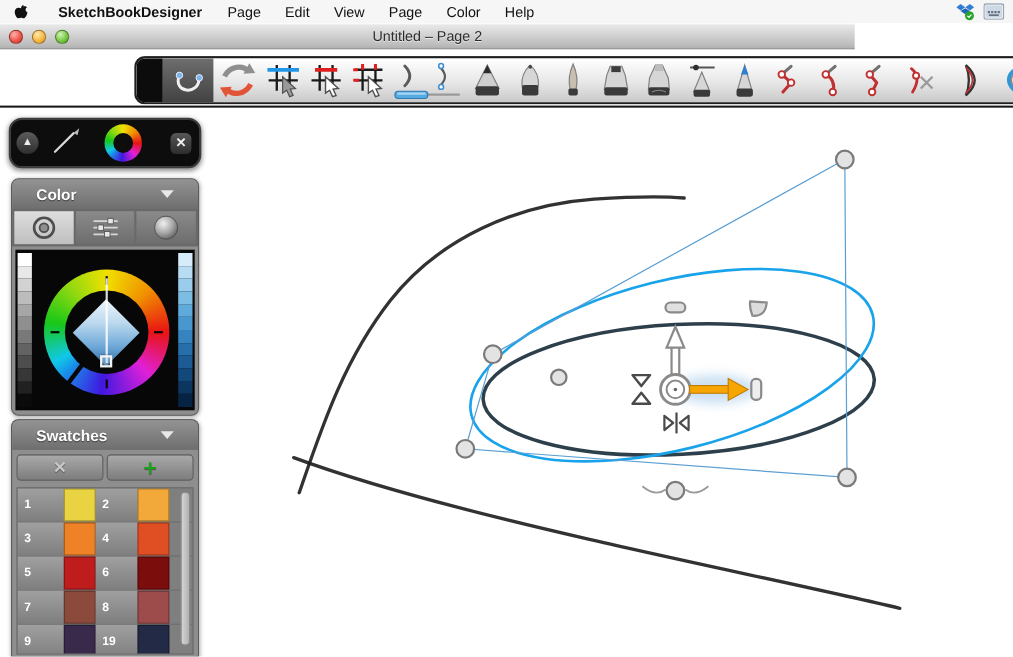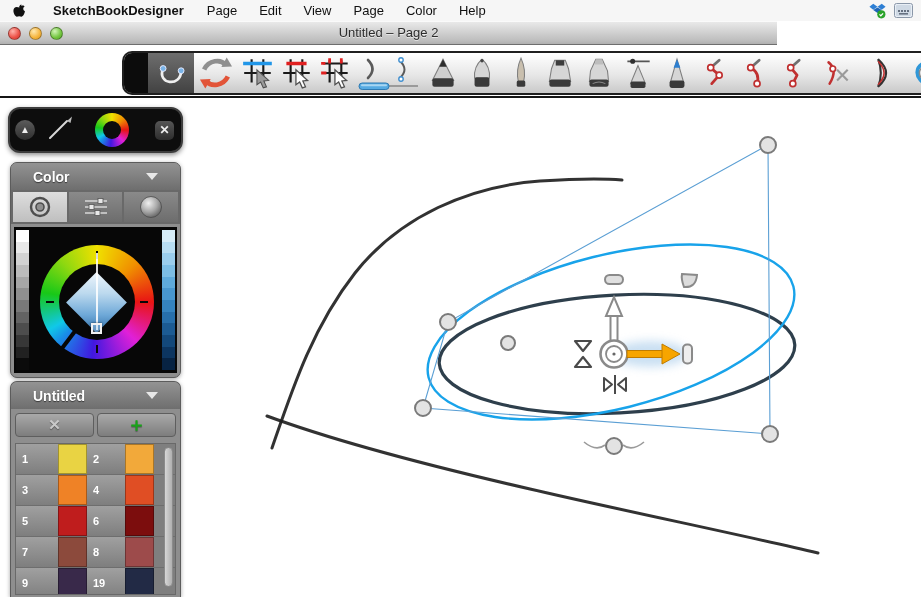--- a/index.html
+++ b/index.html
@@ -477,21 +477,21 @@
         <div class="selmark" style="transform:rotate(217deg) translateY(-47px)"></div>
       </div>
       <div class="diamond"></div>
       <div class="vline"></div>
       <div class="selsquare"></div>
     </div>
   </div>
 
   <div class="panel swatches">
     <div class="phead">
-      <span>Untitled</span>
+      <span>Swatches</span>
       <span class="tri"></span>
     </div>
     <div class="swbtns">
       <div class="swbtn del">✕</div>
       <div class="swbtn add">＋</div>
     </div>
     <div class="swlist">
       <div>
           <div class="swrow">
             <div class="swlabel">1</div>

